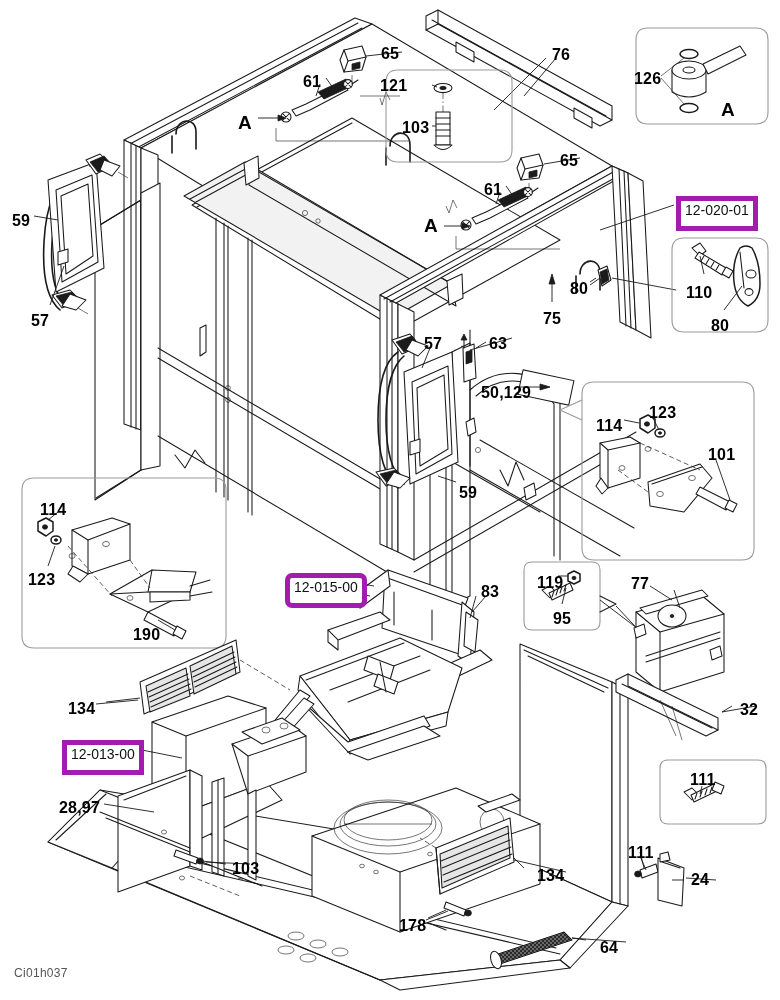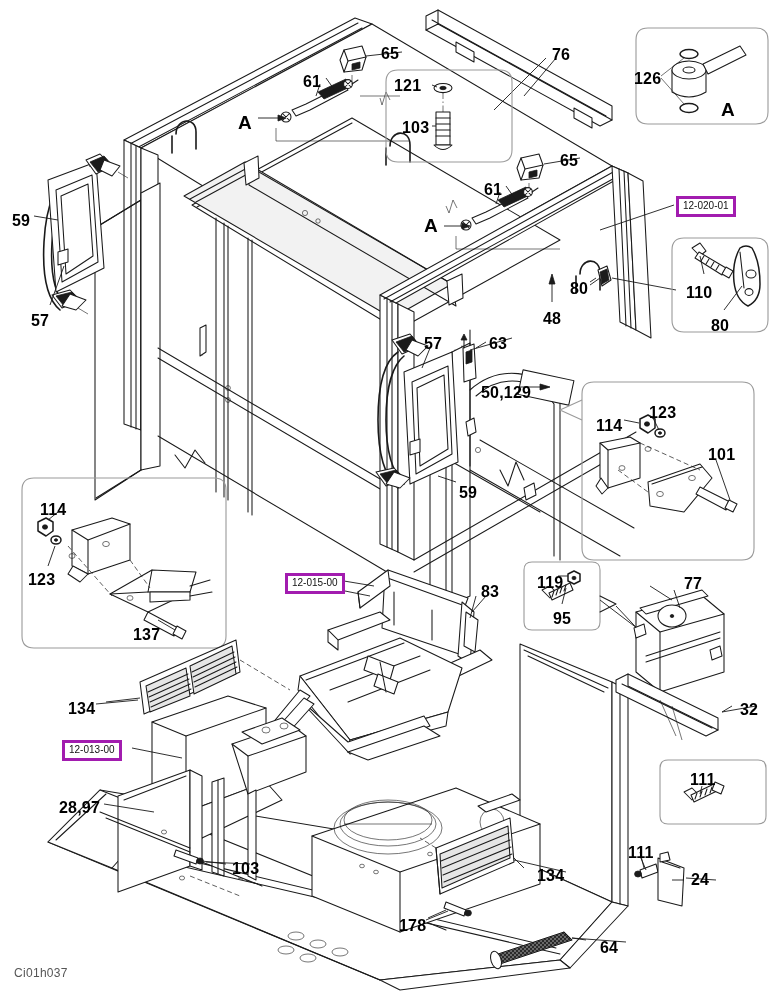--- a/index.html
+++ b/index.html
@@ -25,25 +25,25 @@
     color:#000;
     white-space:nowrap;
     letter-spacing:0.2px;
     line-height:1;
   }
   .lbl.big{font-size:19px;}
   
   .refbox{
     position:absolute;
     font-family:"Liberation Sans", sans-serif;
-    font-size:10px;
+    font-size:14px;
     color:#111;
-    border:3px solid #a21caf;
+    border:5px solid #a21caf;
     background:#fff;
-    padding:1px 4px 2px 4px;
+    padding:1px 4px 8px 4px;
     white-space:nowrap;
     line-height:1.15;
   }
   .docid{
     position:absolute;
     left:14px;
     top:966px;
     font-family:"Liberation Sans", sans-serif;
     font-size:12px;
     color:#555;
@@ -620,60 +620,60 @@
     <path class="lead" d="M650 586 L672 600"></path>
     <path class="lead" d="M486 596 L472 612"></path>
     <path class="lead" d="M250 864 L206 862"></path>
     <path class="lead" d="M640 852 L644 868"></path>
 
   </svg>
 
   <div id="labels">
       <div class="lbl" style="left: 381px; top: 46px;">65</div>
       <div class="lbl" style="left: 303px; top: 74px;">61</div>
-      <div class="lbl" style="left: 394px; top: 78px;">121</div>
+      <div class="lbl" style="left: 380px; top: 78px;">121</div>
       <div class="lbl" style="left: 402px; top: 120px;">103</div>
       <div class="lbl" style="left: 552px; top: 47px;">76</div>
       <div class="lbl" style="left: 634px; top: 71px;">126</div>
       <div class="lbl" style="left: 560px; top: 153px;">65</div>
       <div class="lbl" style="left: 484px; top: 182px;">61</div>
       <div class="lbl" style="left: 12px; top: 213px;">59</div>
       <div class="lbl" style="left: 31px; top: 313px;">57</div>
       <div class="lbl" style="left: 570px; top: 281px;">80</div>
       <div class="lbl" style="left: 686px; top: 285px;">110</div>
       <div class="lbl" style="left: 711px; top: 318px;">80</div>
-      <div class="lbl" style="left: 543px; top: 311px;">48</div>
+      <div class="lbl" style="left: 543px; top: 311px;">75</div>
       <div class="lbl" style="left: 489px; top: 336px;">63</div>
       <div class="lbl" style="left: 424px; top: 336px;">57</div>
       <div class="lbl" style="left: 481px; top: 385px; text-align: right;">50,129</div>
       <div class="lbl" style="left: 459px; top: 485px;">59</div>
       <div class="lbl" style="left: 596px; top: 418px;">114</div>
       <div class="lbl" style="left: 649px; top: 405px;">123</div>
       <div class="lbl" style="left: 708px; top: 447px;">101</div>
       <div class="lbl" style="left: 40px; top: 502px;">114</div>
       <div class="lbl" style="left: 28px; top: 572px;">123</div>
-      <div class="lbl" style="left: 133px; top: 627px;">137</div>
+      <div class="lbl" style="left: 133px; top: 627px;">190</div>
       <div class="lbl" style="left: 481px; top: 584px;">83</div>
       <div class="lbl" style="left: 537px; top: 575px;">119</div>
       <div class="lbl" style="left: 553px; top: 611px;">95</div>
-      <div class="lbl" style="left: 684px; top: 576px;">77</div>
+      <div class="lbl" style="left: 631px; top: 576px;">77</div>
       <div class="lbl" style="left: 740px; top: 702px;">32</div>
       <div class="lbl" style="left: 690px; top: 772px;">111</div>
       <div class="lbl" style="left: 68px; top: 701px;">134</div>
       <div class="lbl" style="left: 59px; top: 800px; text-align: center;">28,97</div>
       <div class="lbl" style="left: 232px; top: 861px;">103</div>
       <div class="lbl" style="left: 628px; top: 845px;">111</div>
       <div class="lbl" style="left: 691px; top: 872px;">24</div>
       <div class="lbl" style="left: 537px; top: 868px;">134</div>
       <div class="lbl" style="left: 399px; top: 918px;">178</div>
       <div class="lbl" style="left: 600px; top: 940px;">64</div>
     </div>
   <div id="refboxes">
       <div class="refbox" style="left: 676px; top: 196px;">12-020-01</div>
-      <div class="refbox" style="left: 285px; top: 573px;">12-015-00</div>
+      <div class="refbox" style="left: 285px; top: 573px; border-radius: 7px;">12-015-00</div>
       <div class="refbox" style="left: 62px; top: 740px;">12-013-00</div>
     </div>
   <div id="markers">
       <div class="lbl big" style="left: 238px; top: 113px;">A</div>
       <div class="lbl big" style="left: 424px; top: 216px;">A</div>
       <div class="lbl big" style="left: 721px; top: 100px;">A</div>
     </div>
 
   <div class="docid">Ci01h037</div>
 

